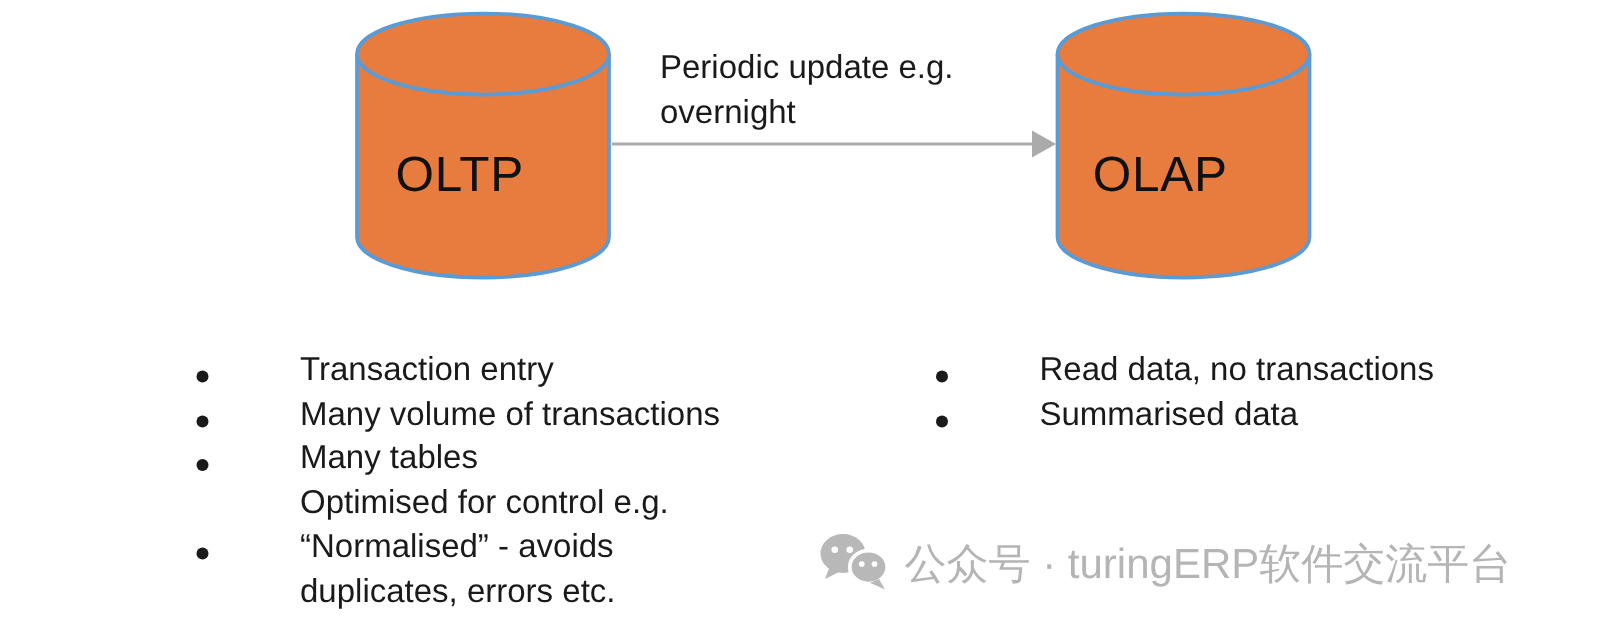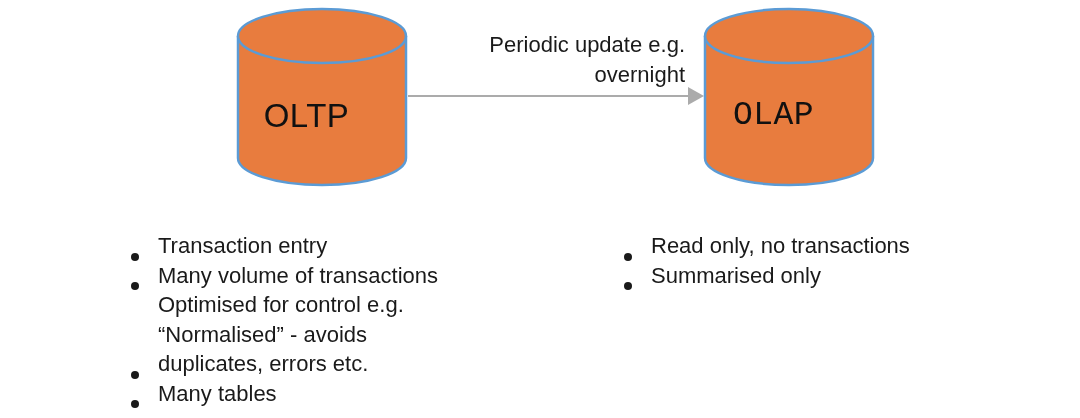--- a/index.html
+++ b/index.html
@@ -16,21 +16,21 @@
   }
 
   
   .cylinder {
     position: absolute;
     width: 141px;
     height: 182px;
     top: 6px;
   }
   .cylinder.left  { left: 236px; }
-  .cylinder.right { left: 703px; font-family: Liberation Mono, monospace; }
+  .cylinder.right { left: 703px; }
   .cylinder svg { display: block; width: 172px; height: 182px; }
   .cyl-label {
     position: absolute;
     left: 0;
     top: 92px;
     width: 100%;
     text-align: center;
     font-size: 33px;
     line-height: 36px;
     color: #111111;
@@ -57,34 +57,34 @@
     border-left: 16px solid #ababab;
   }
   .arrow-label {
     position: absolute;
     left: 440px;
     top: 30px;
     width: 245px;
     font-size: 22px;
     line-height: 30px;
     color: #1a1a1a;
-    text-align: right;
   }
 
   
   .bullet-list {
     position: absolute;
     top: 231px;
     list-style: none;
   }
   .bullet-list.left  { left: 131px; }
   .bullet-list.right { left: 624px; }
   .bullet-list li {
     display: flex;
-    align-items: flex-end;
+    align-items: center;
+    gap: 42px;
   }
   .bullet-dot {
     flex-shrink: 0;
     width: 8px;
     height: 8px;
     border-radius: 50%;
     background: #1a1a1a;
     margin-top: 11px;
     margin-right: 19px;
   }
@@ -141,33 +141,48 @@
     <li>
       <span class="bullet-dot"></span>
       <span class="bullet-text">Transaction entry</span>
     </li>
     <li>
       <span class="bullet-dot"></span>
       <span class="bullet-text">Many volume of transactions</span>
     </li>
     <li>
       <span class="bullet-dot"></span>
-      <span class="bullet-text">Optimised for control e.g. “Normalised” - avoids duplicates, errors etc.</span>
+      <span class="bullet-text">Many tables</span>
     </li>
     <li>
       <span class="bullet-dot"></span>
-      <span class="bullet-text">Many tables</span>
+      <span class="bullet-text">Optimised for control e.g. “Normalised” - avoids duplicates, errors etc.</span>
     </li>
   </ul>
 
   <ul class="bullet-list right">
     <li>
       <span class="bullet-dot"></span>
-      <span class="bullet-text">Read only, no transactions</span>
+      <span class="bullet-text">Read data, no transactions</span>
     </li>
     <li>
       <span class="bullet-dot"></span>
-      <span class="bullet-text">Summarised only</span>
+      <span class="bullet-text">Summarised data</span>
     </li>
   </ul>
 
+  <div class="watermark">
+    <svg width="48" height="44" viewBox="0 0 48 44">
+
+      <ellipse cx="16" cy="15" rx="15" ry="13" fill="#b8b8b8"></ellipse>
+      <path d="M7 24 L4 32 L14 27 Z" fill="#b8b8b8"></path>
+      <circle cx="10.5" cy="12.5" r="2.2" fill="#ffffff"></circle>
+      <circle cx="20.5" cy="12.5" r="2.2" fill="#ffffff"></circle>
+
+      <ellipse cx="33" cy="24" rx="12.5" ry="11" fill="#b8b8b8" stroke="#ffffff" stroke-width="2.5"></ellipse>
+      <path d="M40 32 L44 39 L34 34.5 Z" fill="#b8b8b8"></path>
+      <circle cx="28.5" cy="22" r="1.9" fill="#ffffff"></circle>
+      <circle cx="37" cy="22" r="1.9" fill="#ffffff"></circle>
+    </svg>
+    <span class="watermark-text">公众号 · turingERP软件交流平台</span>
+  </div>
 
 </div>
 
 </body></html>

